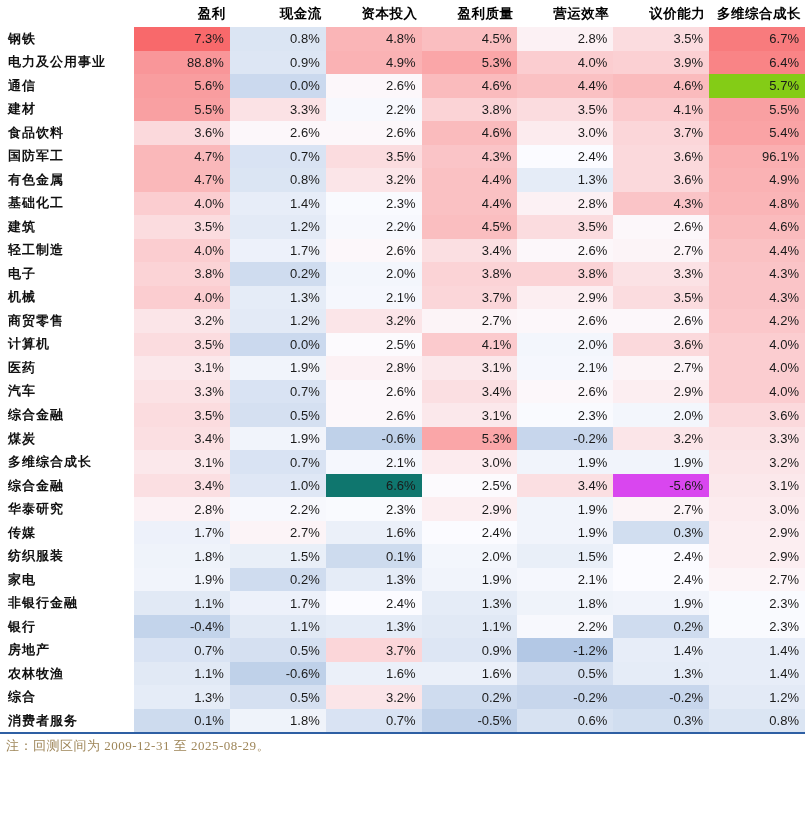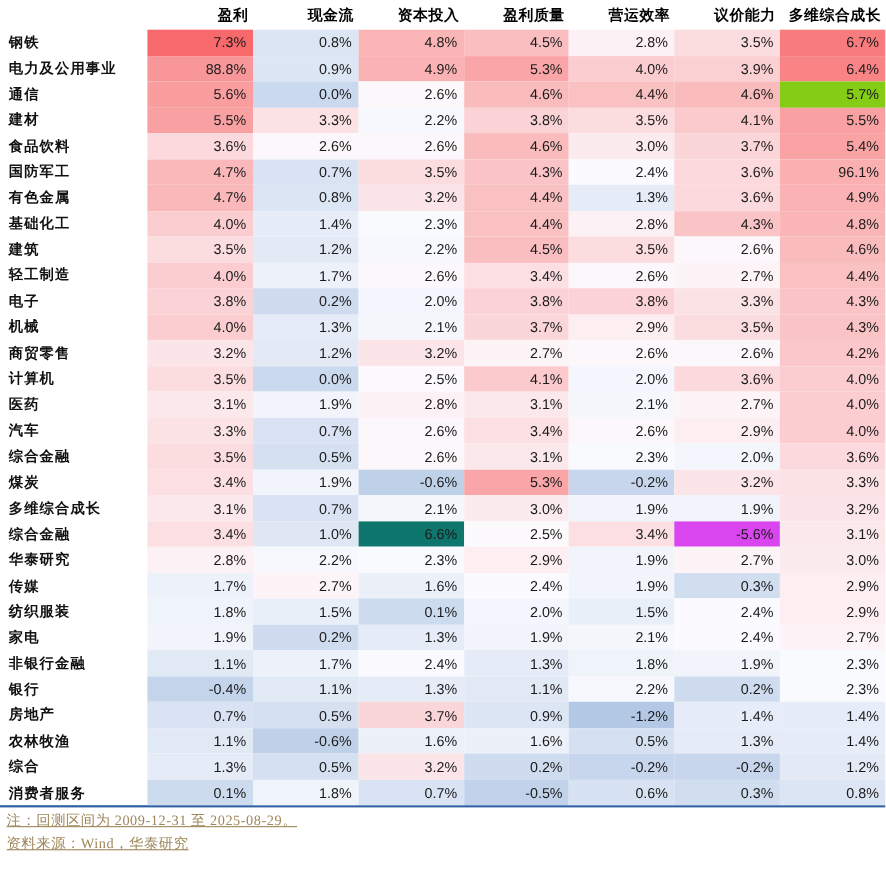--- a/index.html
+++ b/index.html
@@ -57,21 +57,20 @@
   }
 
   .bottom-rule { border-bottom: 2px solid var(--bottom-rule, #2E5FA3); }
 
   .footnote {
     font-family: "Liberation Serif", "DejaVu Serif", serif;
     color: var(--footnote-text, #9E8659);
     font-size: 13px;
     padding: 3px 6px 0 6px;
     letter-spacing: 0.5px;
-    text-decoration: underline;
   }
   .footnote:first-of-type { padding-top: 6px; }
 </style>
 </head>
 <body style="background: rgb(255, 255, 255);">
 
 <div class="page">
 
 
   <div class="heatmap">
@@ -385,15 +384,14 @@
           <div class="cell" style="background: rgb(215, 226, 242);">0.6%</div>
           <div class="cell" style="background: rgb(209, 222, 240);">0.3%</div>
           <div class="cell" style="background: rgb(219, 229, 243);">0.8%</div>
         </div>
       </div>
   </div>
 
   <div class="bottom-rule"></div>
 
   <div class="footnote">注：回测区间为 2009-12-31 至 2025-08-29。</div>
-  <div class="footnote">资料来源：Wind，华泰研究</div>
 
 </div>
 
 </body></html>

